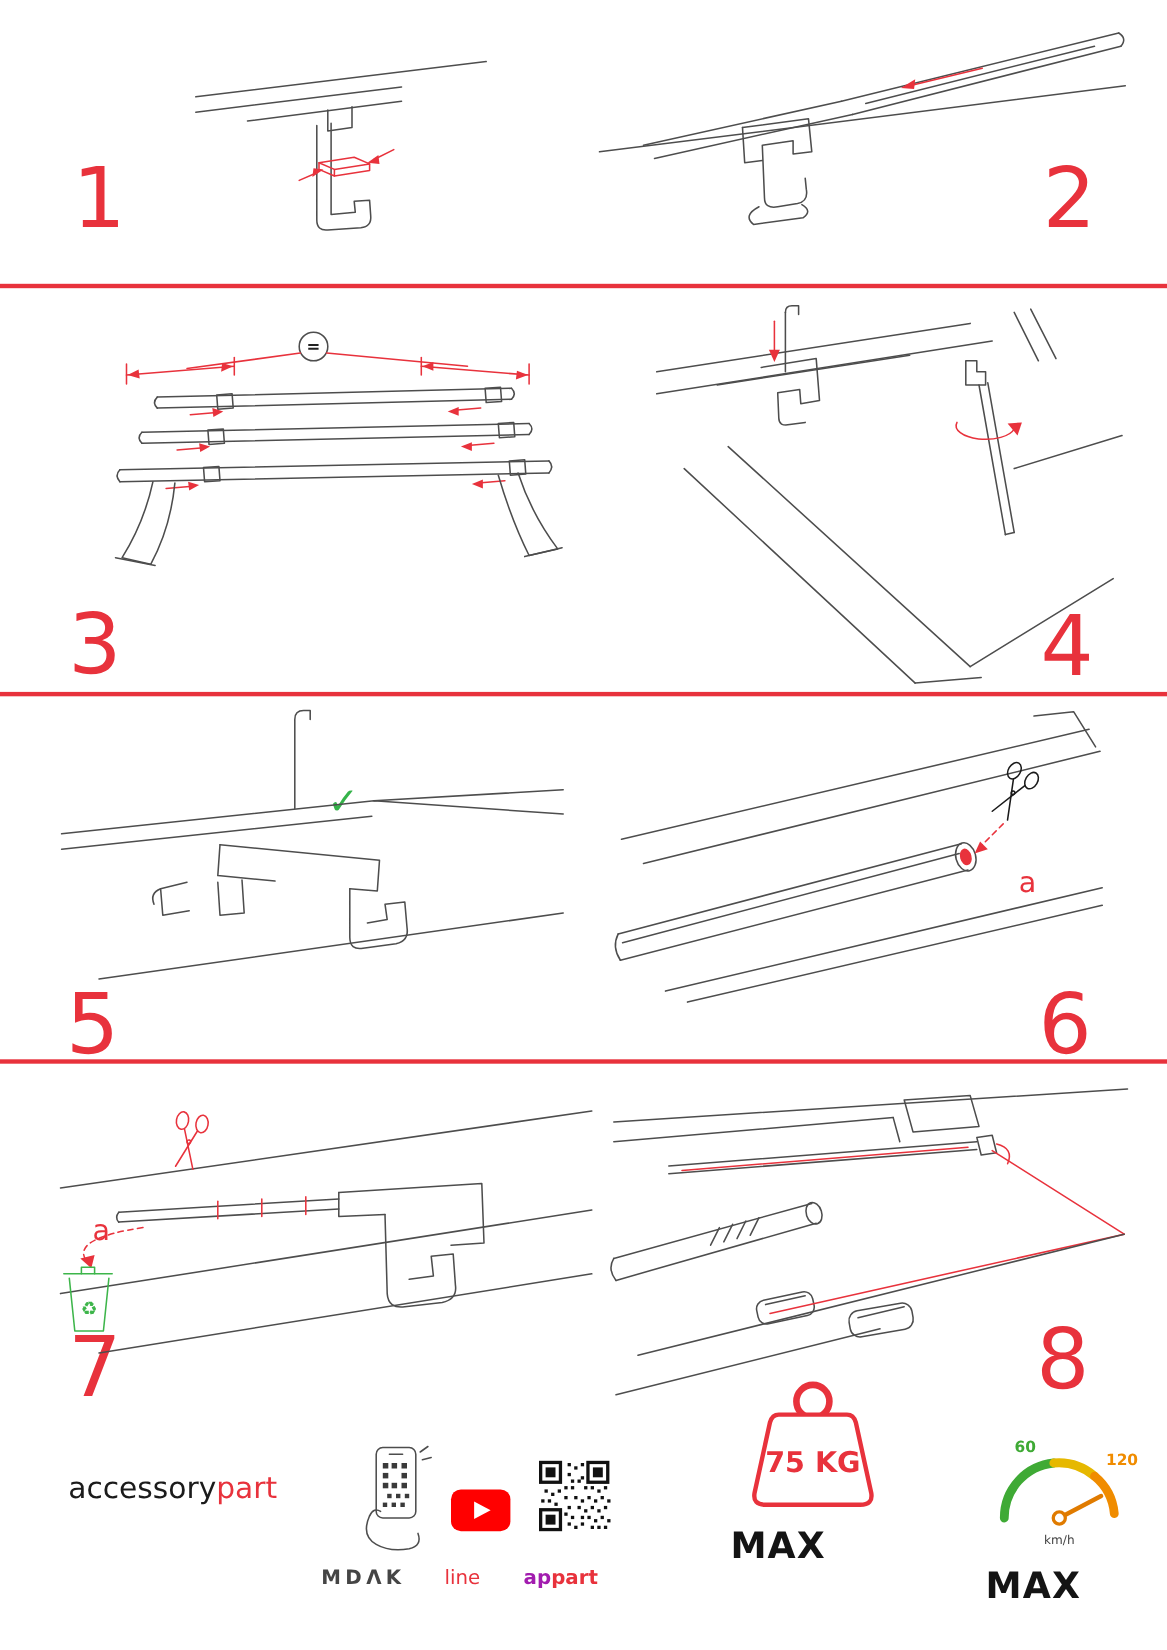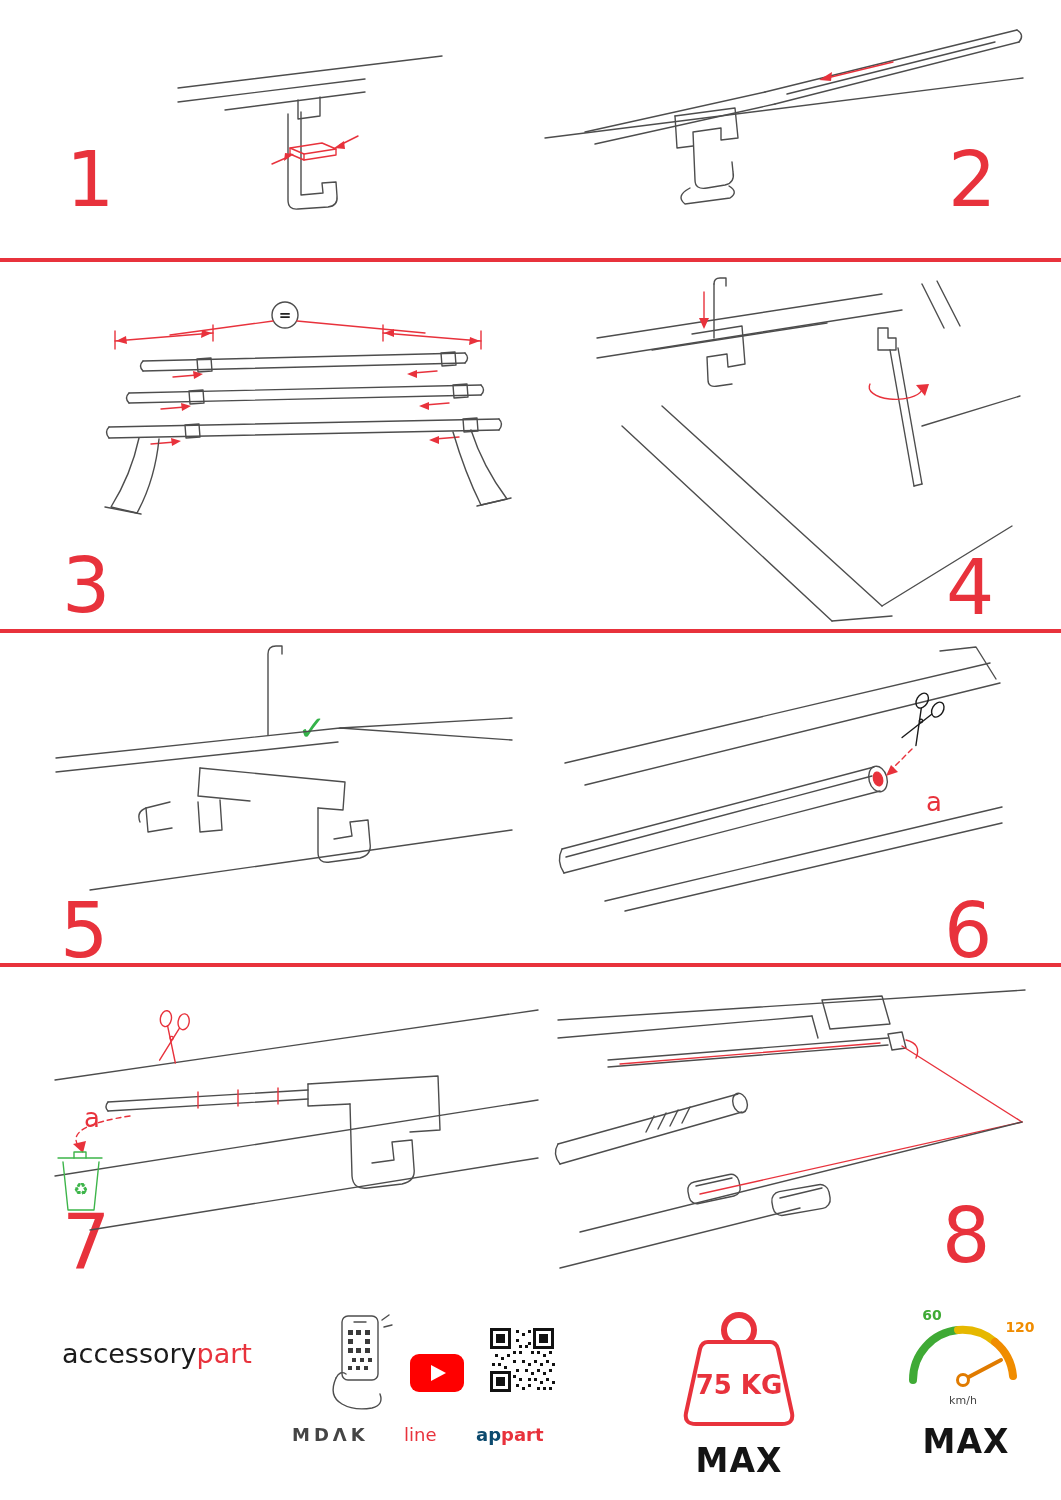--- a/index.html
+++ b/index.html
@@ -29,24 +29,24 @@
   .brand{position:absolute;left:62px;top:1328px;width:210px}
   .brand-title{font-size:42px;font-weight:bold;color:#2b2e91;letter-spacing:1px;line-height:1}
   .brand-x{font-size:31px;font-weight:bold;color:#2b2e91}
   .brand-sub{font-size:27px;font-weight:normal;margin-top:12px;line-height:1}
   .sub-b{color:#1b1b1b}
   .sub-r,.red-text{color:#e8323c}
   .partner{position:absolute;font-size:18px;}
   .mdak{left:292px;top:1424px;width:116px;color:#454545;letter-spacing:4px;font-weight:bold}
   .ipqi{left:404px;top:1424px;width:66px;color:#e8323c}
   .apline{left:476px;top:1424px;width:100px;font-weight:bold}
-  .apline-b{color:#0c4a6e}
+  .apline-b{color:#a21caf}
   .fsvg{position:absolute;overflow:visible}
-  .max-label{font-size:33px;font-weight:bold;color:#141414;text-align:center;letter-spacing:1px;margin-top:4px}
-  .weight-block{position:absolute;left:664px;top:1308px;width:150px}
+  .max-label{font-size:33px;font-weight:bold;color:#141414;letter-spacing:1px;margin-top:4px}
+  .weight-block{position:absolute;left:664px;top:1252px;width:150px}
   .speed-block{position:absolute;left:896px;top:1292px;width:140px}
   .wtext{font-size:26px;font-weight:bold;fill:#e8323c;text-anchor:middle}
   .sp-num{font-size:14px;font-weight:bold;text-anchor:middle}
   .sp-green{fill:#3faa35}
   .sp-orange{fill:#f08c00}
   .sp-unit{font-size:11px;fill:#444;text-anchor:middle}
 </style>
 </head>
 <body>
 

